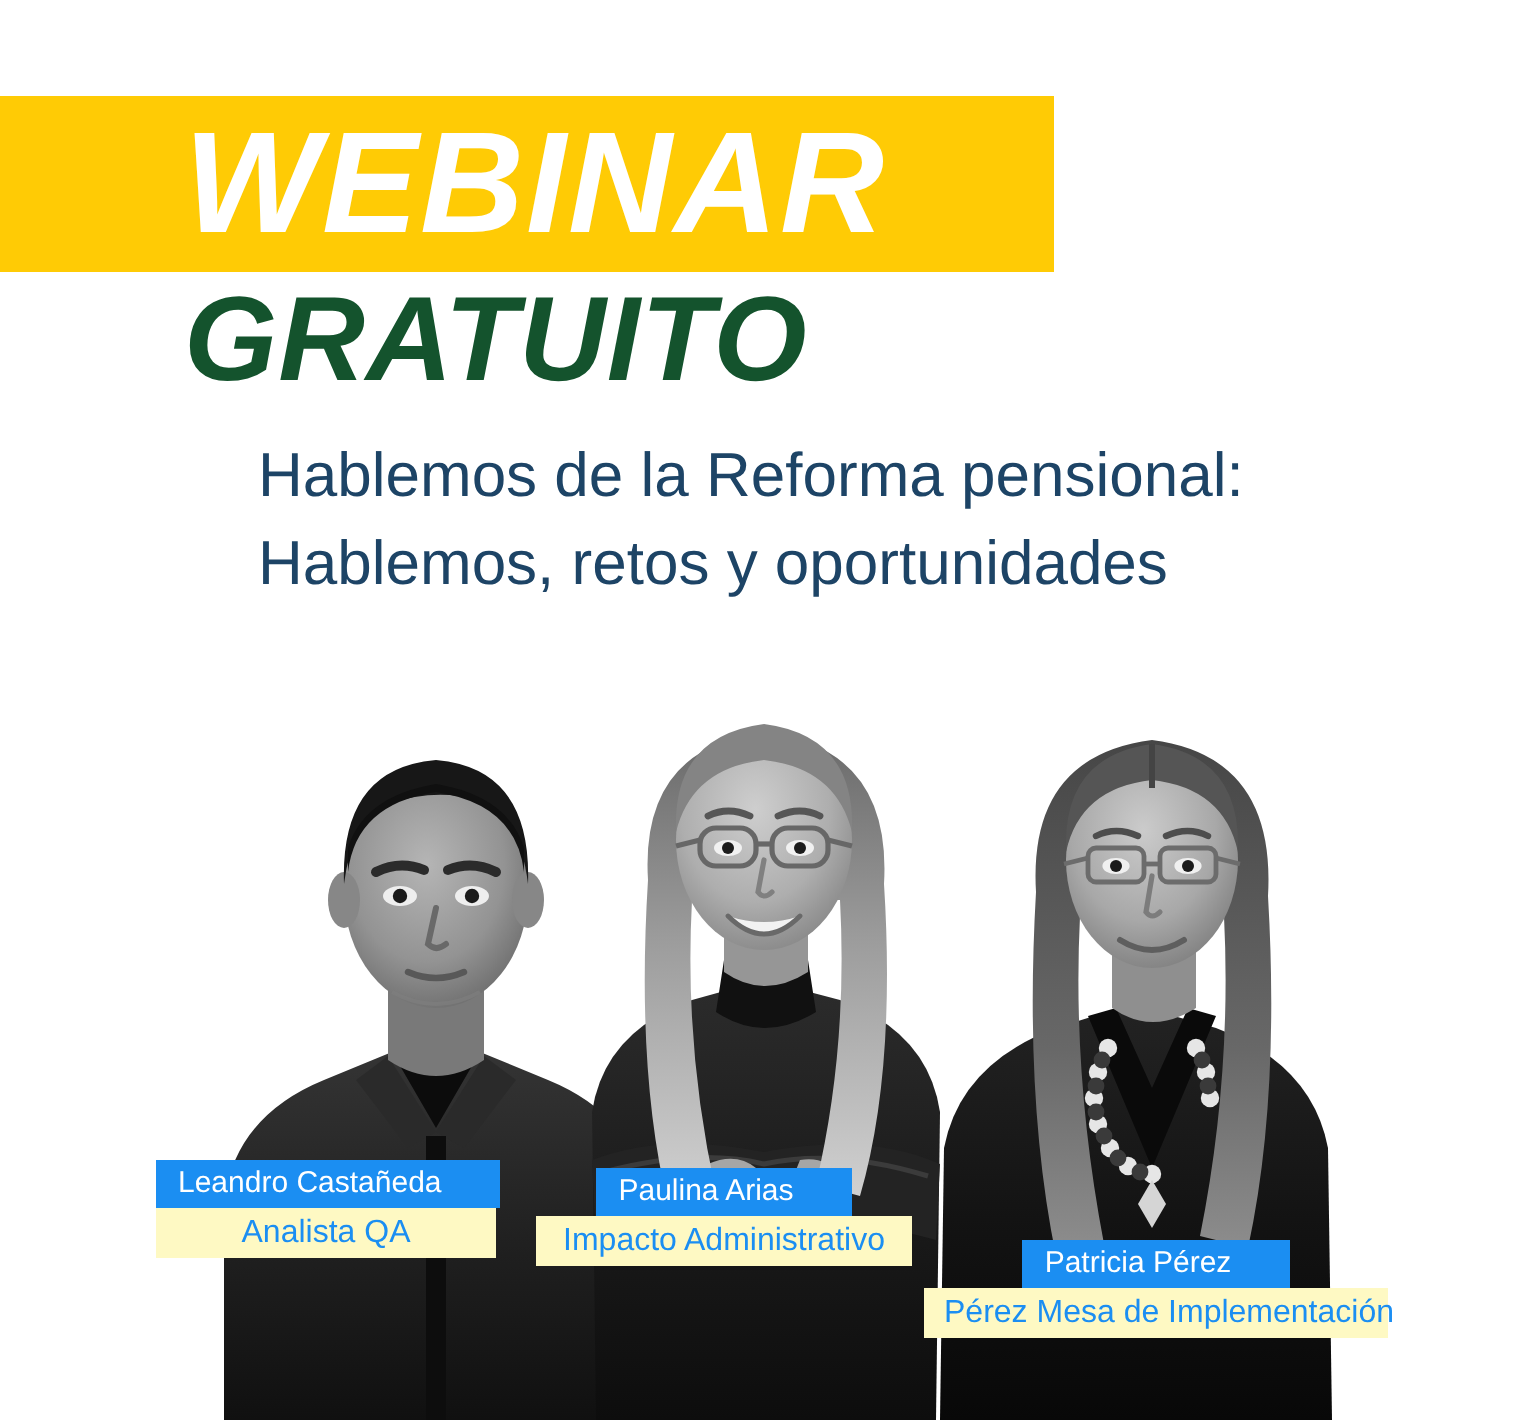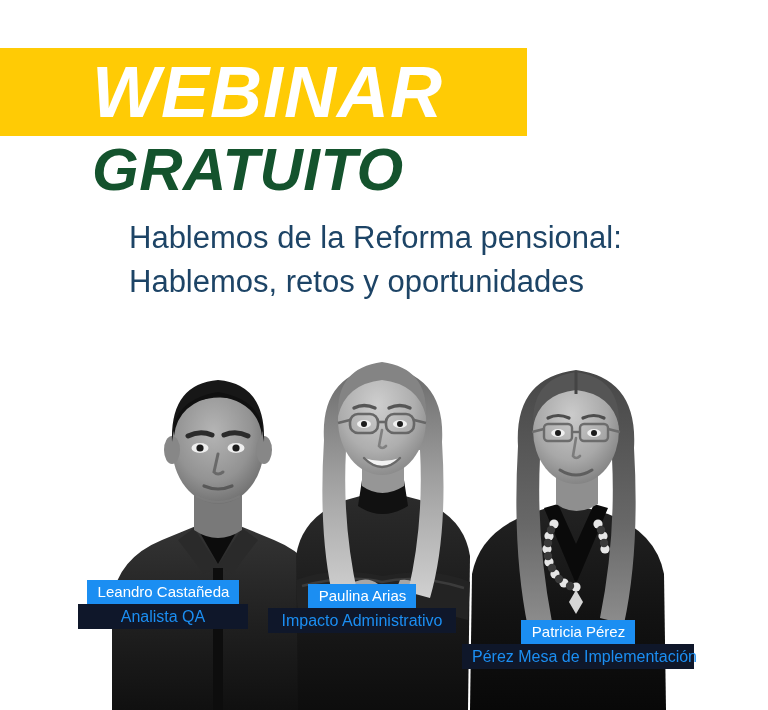--- a/index.html
+++ b/index.html
@@ -102,26 +102,26 @@
     position: absolute;
     text-align: center;
   }
   .name-badge {
     display: inline-block;
     background: #1B8EF2;
     color: #ffffff;
     font-family: "Liberation Sans", sans-serif;
     font-size: 15px;
     line-height: 21px;
-    padding: 1px 10px 2px 11px;
+    padding: 1px 29px 2px 11px;
     white-space: nowrap;
   }
   .role-bar {
     display: block;
-    background: #0f172a;
+    background: #fef9c3;
     color: #1B8EF2;
     font-family: "Liberation Sans", sans-serif;
     font-size: 16px;
     line-height: 25px;
     padding: 0 10px;
     white-space: nowrap;
   }
   #label-0 { left: 78px;  top: 580px; width: 170px; }
   #label-1 { left: 268px; top: 584px; width: 188px; }
   #label-2 { left: 462px; top: 580px; width: 232px; margin-top: 40px; }

